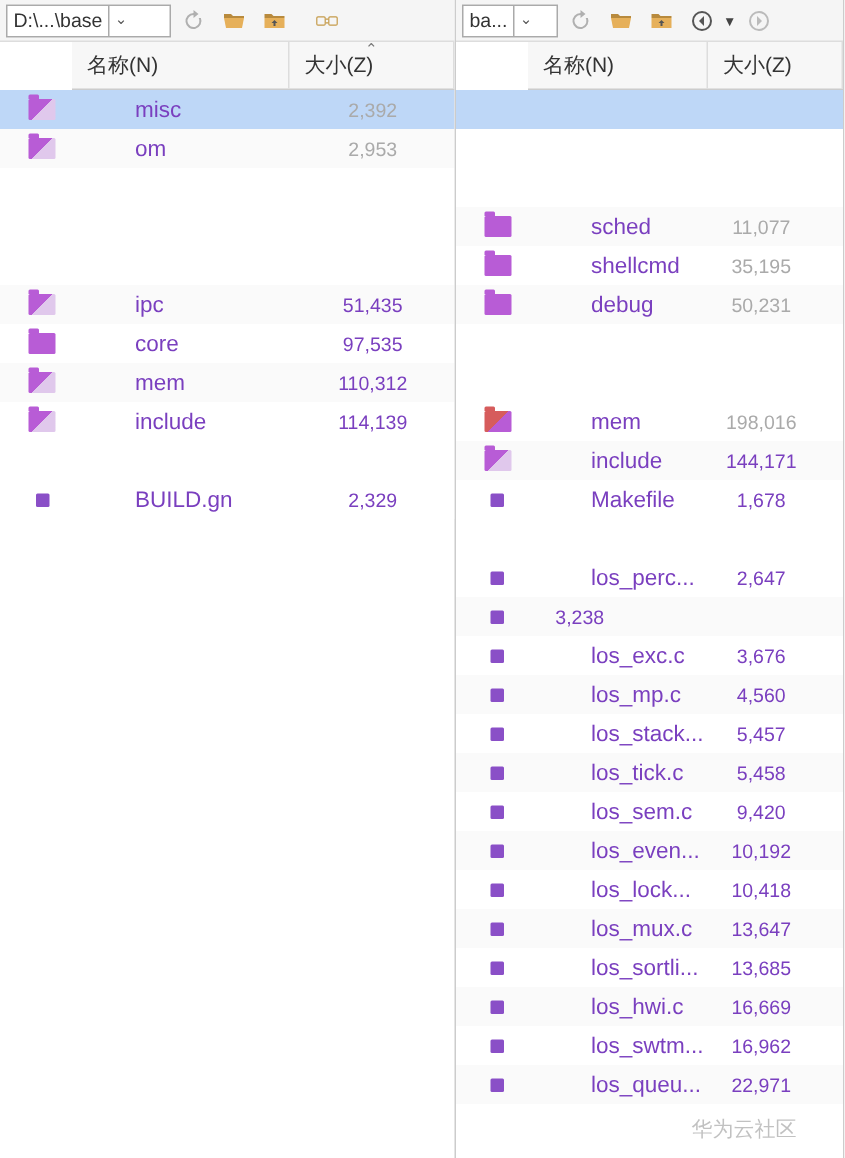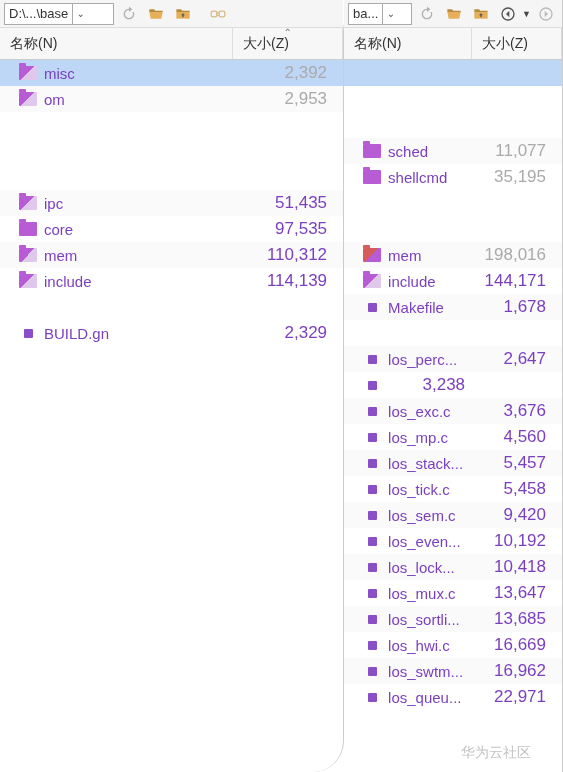--- a/index.html
+++ b/index.html
@@ -13,21 +13,21 @@
     display: flex;
     overflow: hidden;
     position: relative;
   }
   .pane {
     display: flex;
     flex-direction: column;
     height: 100%;
     border-right: 1px solid #ccc;
   }
-  .pane.left { width: 352px; border-radius: 31px; }
+  .pane.left { width: 352px; }
   .pane.right { flex: 1; }
 
   
   .toolbar {
     display: flex;
     align-items: center;
     padding: 2px 4px;
     gap: 3px;
     background: #f5f5f5;
     border-bottom: 1px solid #ddd;
@@ -70,20 +70,21 @@
   .tbtn.wide{ width:40px; }
   .tbtn-split { display:flex; align-items:center; }
   .hdrop{ font-size:9px; color:#444; padding-left:2px; }
 
   
   .cols {
     display:flex;
     height:32px;
     border-bottom:1px solid #ccc;
     background:#f7f7f7;
+    margin-left:48px;
   }
   .cols .col {
     border-right:1px solid #ddd;
     display:flex;
     align-items:center;
     padding:0 10px;
     font-size:14px;
     color:#333;
     position:relative;
   }
@@ -117,26 +118,27 @@
     margin-right:6px;
     flex-shrink:0;
   }
   .row .nm{
     flex:1;
     font-size:15px;
     color:#7a3fbf;
     white-space:nowrap;
     overflow:hidden;
     text-overflow:ellipsis;
+    margin-left:46px;
   }
   .row.selected .nm{ color:#333; }
   .row .sz{
     width:85px;
-    text-align:right;
-    font-size:17px;
+    text-align:center;
+    font-size:13px;
     color:#7a3fbf;
     padding-right:8px;
     font-variant-numeric: tabular-nums;
   }
   .row.selected .sz{ color:#777; }
   .row.dim .sz{ color:#aaa; }
   .row.dim .nm{ color:#7a3fbf; }
 
   
   .folder{
@@ -340,20 +342,27 @@
         <span class="nm">sched</span>
         <span class="sz">11,077</span>
       </div>
       <div class="row dim">
         <span class="ic">
           <div class="folder"></div>
         </span>
         <span class="nm">shellcmd</span>
         <span class="sz">35,195</span>
       </div>
+      <div class="row dim">
+        <span class="ic">
+          <div class="folder"></div>
+        </span>
+        <span class="nm">debug</span>
+        <span class="sz">50,231</span>
+      </div>
       <div class="row spacer"></div>
       <div class="row spacer"></div>
       <div class="row dim">
         <span class="ic">
           <div class="folder red"></div>
         </span>
         <span class="nm">mem</span>
         <span class="sz">198,016</span>
       </div>
       <div class="row">

